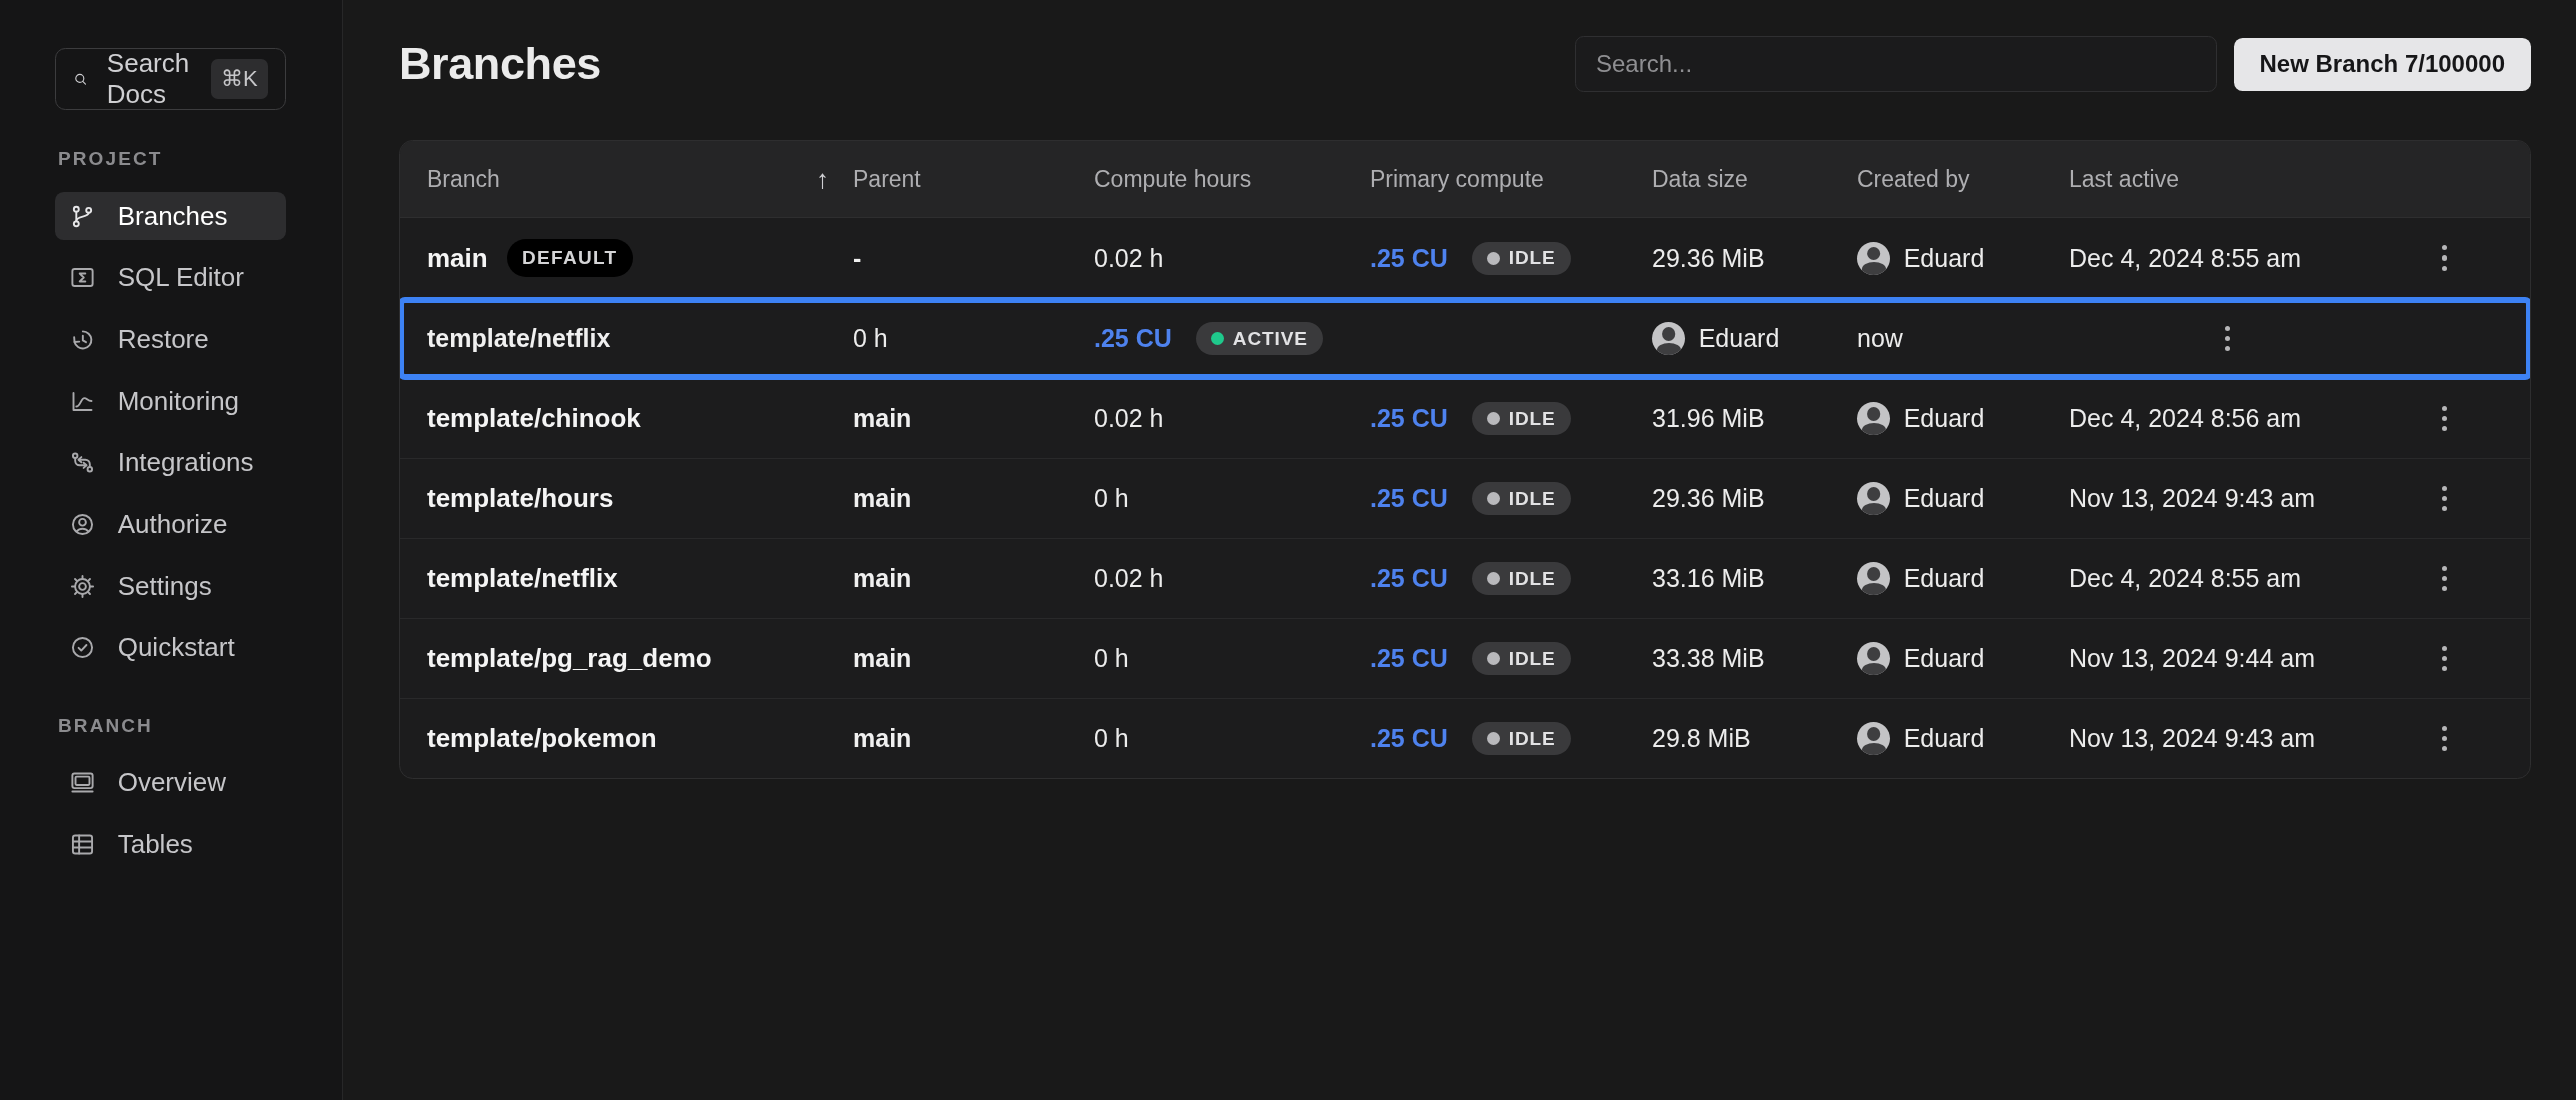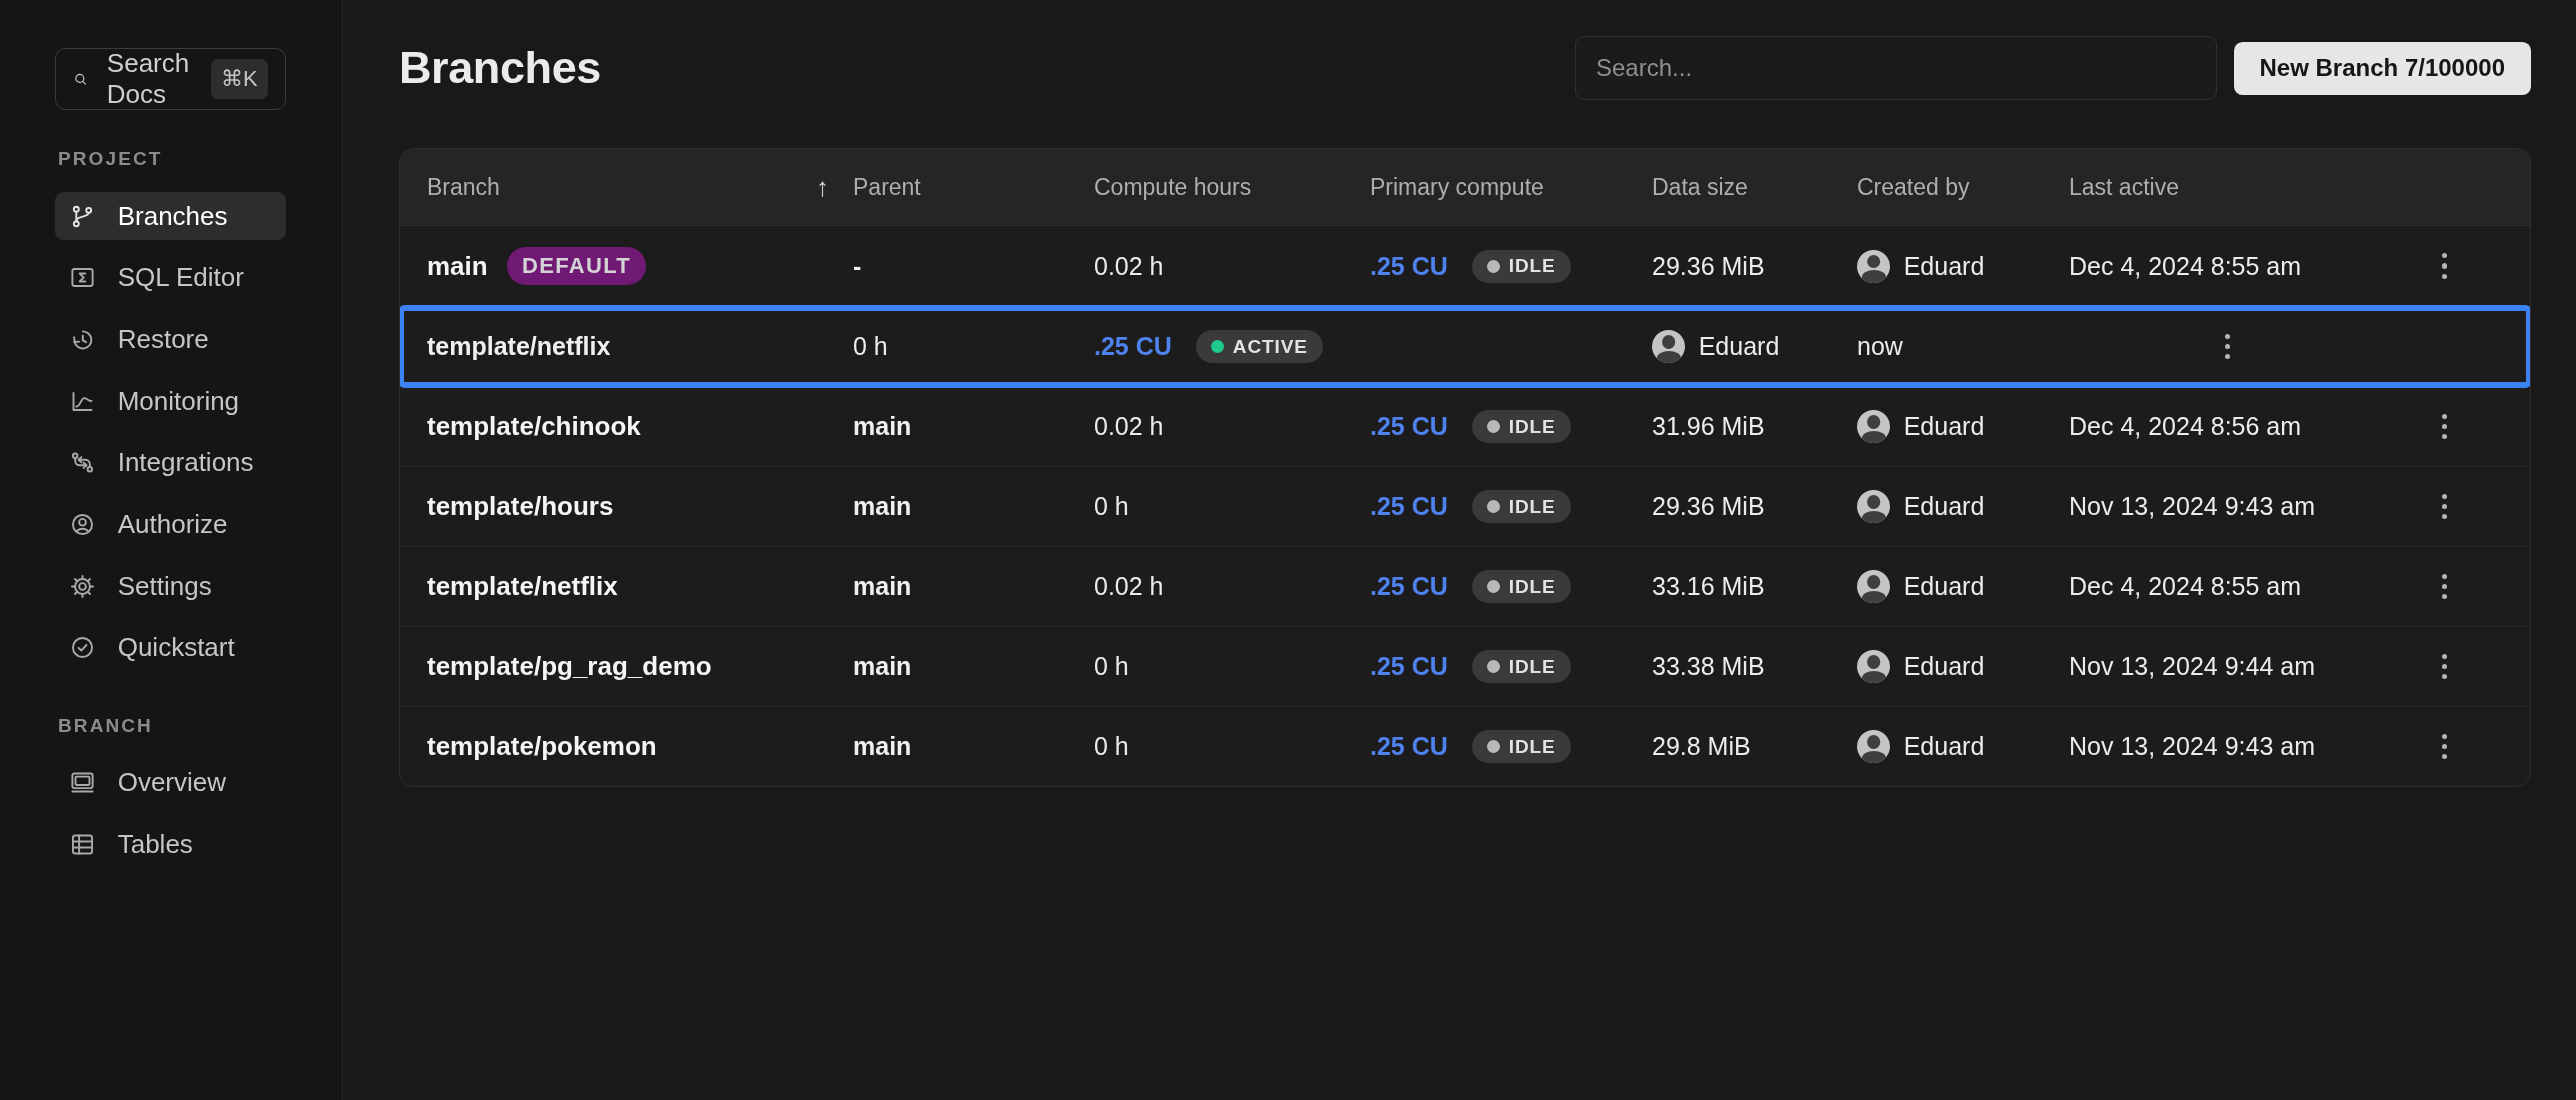--- a/index.html
+++ b/index.html
@@ -43,21 +43,21 @@
   }
   .nav-item .nicon { width:27px; height:27px; flex:none; color:#a9a9ac; }
   .nav-item.active { background:#2d2d2f; color:#ffffff; }
   .nav-item.active .nicon { color:#e6e6e8; }
 
   
   .main { flex:1; padding:0 45px 0 56px; }
   .main-header { display:flex; align-items:center; margin-top:36px; }
   .page-title { font-size:45px; font-weight:700; letter-spacing:-0.4px; color:#ebebeb; margin-right:auto; }
   .top-search {
-    width:642px; height:64px; background:#1b1b1c;
+    width:642px; height:56px; background:#1b1b1c;
     border:1.7px solid #2f2f31; border-radius:8.6px;
     padding:0 20.5px; font-size:24px; color:#e8e8e8;
     font-family:"Liberation Sans", sans-serif; outline:none;
   }
   .top-search::placeholder { color:#8f8f92; }
   .new-branch-btn {
     margin-left:17px; height:53px; padding:0 26px;
     background:#e6e6e8; color:#161618; border:none; border-radius:8.6px;
     font-size:24px; font-weight:600; font-family:"Liberation Sans", sans-serif;
     cursor:pointer; white-space:nowrap;
@@ -83,23 +83,23 @@
   .trow { height:80px; font-size:25px; color:#ececec; position:relative; cursor:pointer; }
   .trow + .trow { border-top:1.7px solid #29292a; }
   .trow.highlighted::after {
     content:''; position:absolute; inset:-1.7px;
     border:6.8px solid var(--highlight-border, #3d82f4);
     border-radius:6.8px; pointer-events:none; z-index:2;
   }
   .branch-cell { display:flex; align-items:center; gap:19px; min-width:0; }
   .branch-name { font-weight:700; font-size:26px; color:#f5f5f5; white-space:nowrap; }
   .default-badge {
-    background:#701a75; border-radius:855px; height:38px; padding:0 15.4px;
+    background:#000000; border-radius:855px; height:38px; padding:0 15.4px;
     display:inline-flex; align-items:center;
-    font-size:22px; font-weight:600; letter-spacing:1.3px; color:#d4d4d6;
+    font-size:19px; font-weight:600; letter-spacing:1.3px; color:#d4d4d6;
   }
   .parent-cell { font-weight:700; color:#f0f0f0; }
   .compute-cell { display:flex; align-items:center; gap:24px; }
   .cu-link { color:var(--accent-blue, #4e82ee); font-weight:700; cursor:pointer; }
   .status-pill {
     display:inline-flex; align-items:center; gap:8.6px;
     background:#3a3a3c; border-radius:855px; height:33px; padding:0 15.4px;
     font-size:19px; font-weight:700; letter-spacing:0.9px; color:#e2e2e4;
   }
   .status-pill .dot { width:13px; height:13px; border-radius:50%; background:#b9b9bc; }

